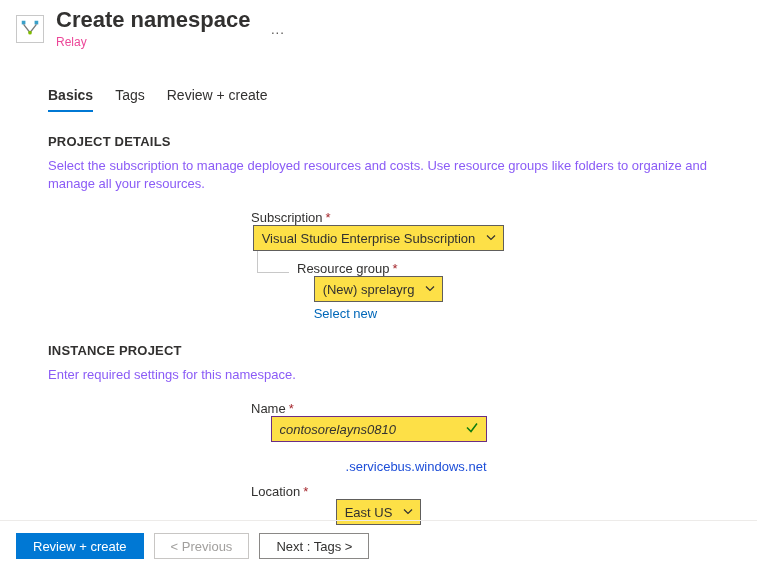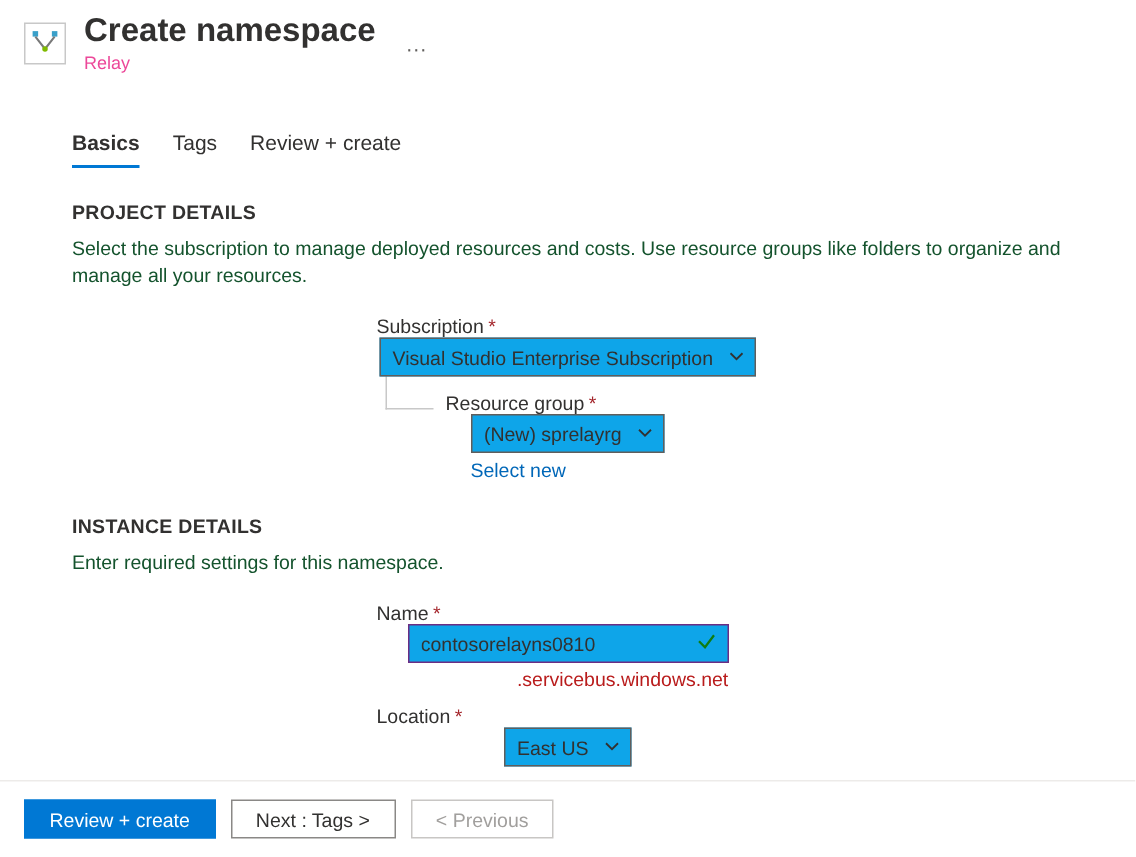--- a/index.html
+++ b/index.html
@@ -75,21 +75,21 @@
     background: #0078d4;
   }
   .section-head {
     font-size: 13px;
     font-weight: 600;
     letter-spacing: 0.2px;
     margin: 22px 0 8px 0;
   }
   .section-desc {
     font-size: 13px;
-    color: #14532d;
+    color: #8b5cf6;
     line-height: 1.45;
     margin-bottom: 16px;
   }
   .form-row {
     display: flex;
     align-items: center;
     margin-bottom: 10px;
     flex-direction: column;
   }
   .label-col {
@@ -108,60 +108,60 @@
     margin-right: 8px;
     margin-top: -26px;
   }
   .control-col {
     flex: 1;
   }
   .select, .textbox {
     width: 100%;
     height: 26px;
     border: 1px solid #605e5c;
-    background: #0ea5e9;
+    background: #fde047;
     font-size: 13px;
     padding: 0 28px 0 8px;
     font-family: inherit;
     color: #323130;
     position: relative;
     display: flex;
     align-items: center;
     cursor: pointer;
   }
   .select-wrap { position: relative; }
   .chev {
     position: absolute;
     right: 8px;
     top: 50%;
     transform: translateY(-50%);
     pointer-events: none;
   }
-  input.textbox { cursor: text; outline: none; }
+  input.textbox { cursor: text; outline: none; font-style: italic; }
   .validated { border: 1px solid #6b2d84; padding-right: 28px; }
   .check {
     position: absolute;
     right: 8px;
     top: 50%;
     transform: translateY(-50%);
     color: #107c10;
     pointer-events: none;
   }
   .link {
     color: #0067b8;
     font-size: 13px;
     cursor: pointer;
     display: inline-block;
     margin-top: 4px;
   }
   .suffix {
     font-size: 13px;
-    color: #b91c1c;
+    color: #1d4ed8;
     text-align: right;
-    margin-top: 3px;
+    margin-top: 17px;
   }
   .footer {
     position: absolute;
     left: 0; right: 0; bottom: 0;
     border-top: 1px solid #edebe9;
     padding: 12px 16px;
     display: flex;
     gap: 10px;
   }
   .btn {
@@ -247,21 +247,21 @@
         <span class="chev">
           <svg width="10" height="10" viewBox="0 0 10 10">
               <path d="M1 3 L5 7 L9 3" stroke="#323130" stroke-width="1.2" fill="none"></path>
             </svg>
         </span>
       </div>
       <span class="link">Select new</span>
     </div>
   </div>
 
-  <div class="section-head">INSTANCE DETAILS</div>
+  <div class="section-head">INSTANCE PROJECT</div>
   <div class="section-desc">Enter required settings for this namespace.</div>
 
   <div class="form-row">
     <div class="label-col">
       <span>Name</span>
       <span class="req">*</span>
     </div>
     <div class="control-col">
       <div class="select-wrap">
         <input class="textbox validated" type="text" value="contosorelayns0810" style="">
@@ -290,15 +290,15 @@
               <path d="M1 3 L5 7 L9 3" stroke="#323130" stroke-width="1.2" fill="none"></path>
             </svg>
         </span>
       </div>
     </div>
   </div>
 </div>
 
 <div class="footer">
   <button class="btn primary">Review + create</button>
+  <button class="btn" disabled="">&lt;  Previous</button>
   <button class="btn">Next : Tags  &gt;</button>
-  <button class="btn" disabled="">&lt;  Previous</button>
 </div>
 
 </body></html>

